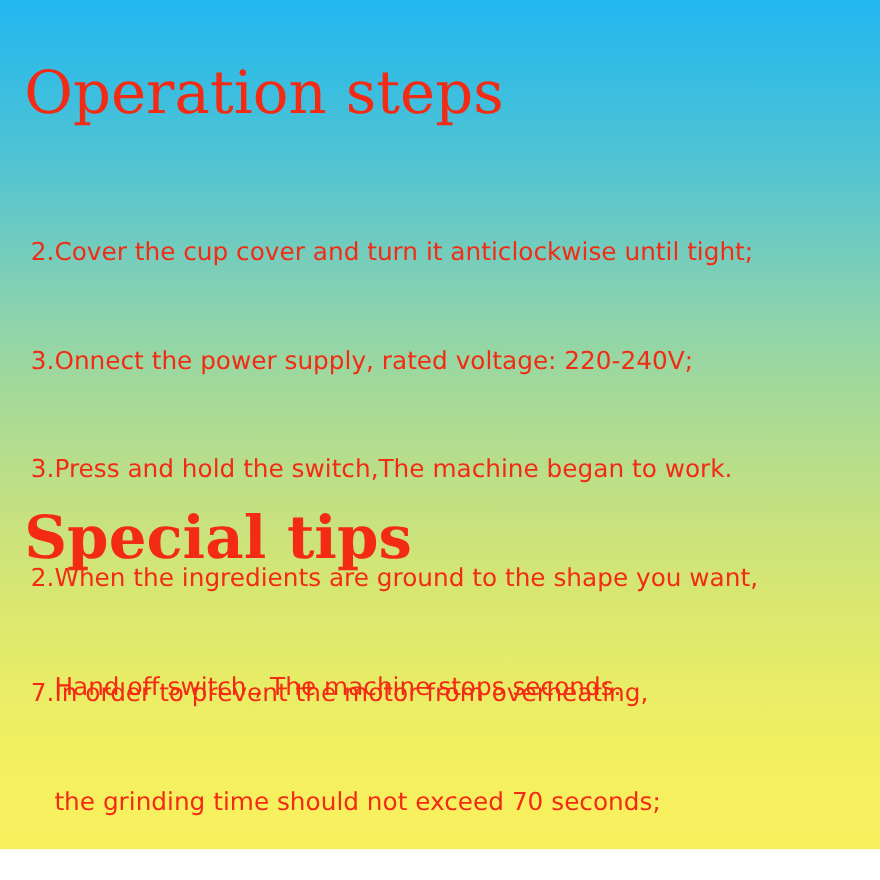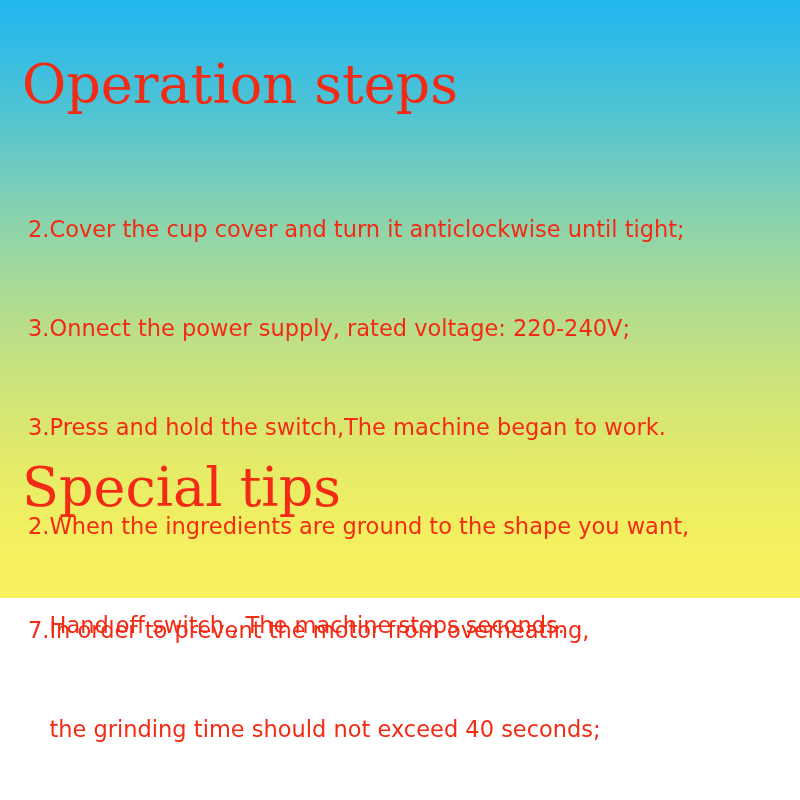--- a/index.html
+++ b/index.html
@@ -8,21 +8,21 @@
   }
   body {
     width: 800px;
     height: 800px;
     overflow: hidden;
     font-family: "DejaVu Sans", sans-serif;
   }
   #page {
     position: relative;
     width: 800px;
-    height: 598px;
+    height: 772px;
     box-sizing: border-box;
     background:
       linear-gradient(to bottom,
         #23b7f0 0%,
         #34bce4 8%,
         #4ec3d4 18%,
         #6fcbc0 28%,
         #8ed4ab 38%,
         #a6da98 47%,
         #b9de8a 55%,
@@ -45,20 +45,21 @@
   }
   #ops-title {
     position: absolute;
     left: 22px;
     top: 57px;
   }
   #tips-title {
     position: absolute;
     left: 22px;
     top: 460px;
+    font-weight: bold;
   }
   .list {
     position: absolute;
     left: 28px;
     color: #f32a14;
     font-size: 22.5px;
     line-height: 33px;
     white-space: pre;
     font-family: "DejaVu Sans", sans-serif;
   }
@@ -87,18 +88,18 @@
     <span class="line">2.When the ingredients are ground to the shape you want,</span>
     <span class="line">   Hand off switch , The machine stops seconds.</span>
     
     
   </div>
 
   <h1 id="tips-title" class="heading">Special tips</h1>
 
   <div id="tips-list" class="list">
     <span class="line">7.In order to prevent the motor from overheating,</span>
-    <span class="line">   the grinding time should not exceed 40 seconds;</span>
+    <span class="line">   the grinding time should not exceed 70 seconds;</span>
     
     
   </div>
 
 </div>
 
 </body></html>

